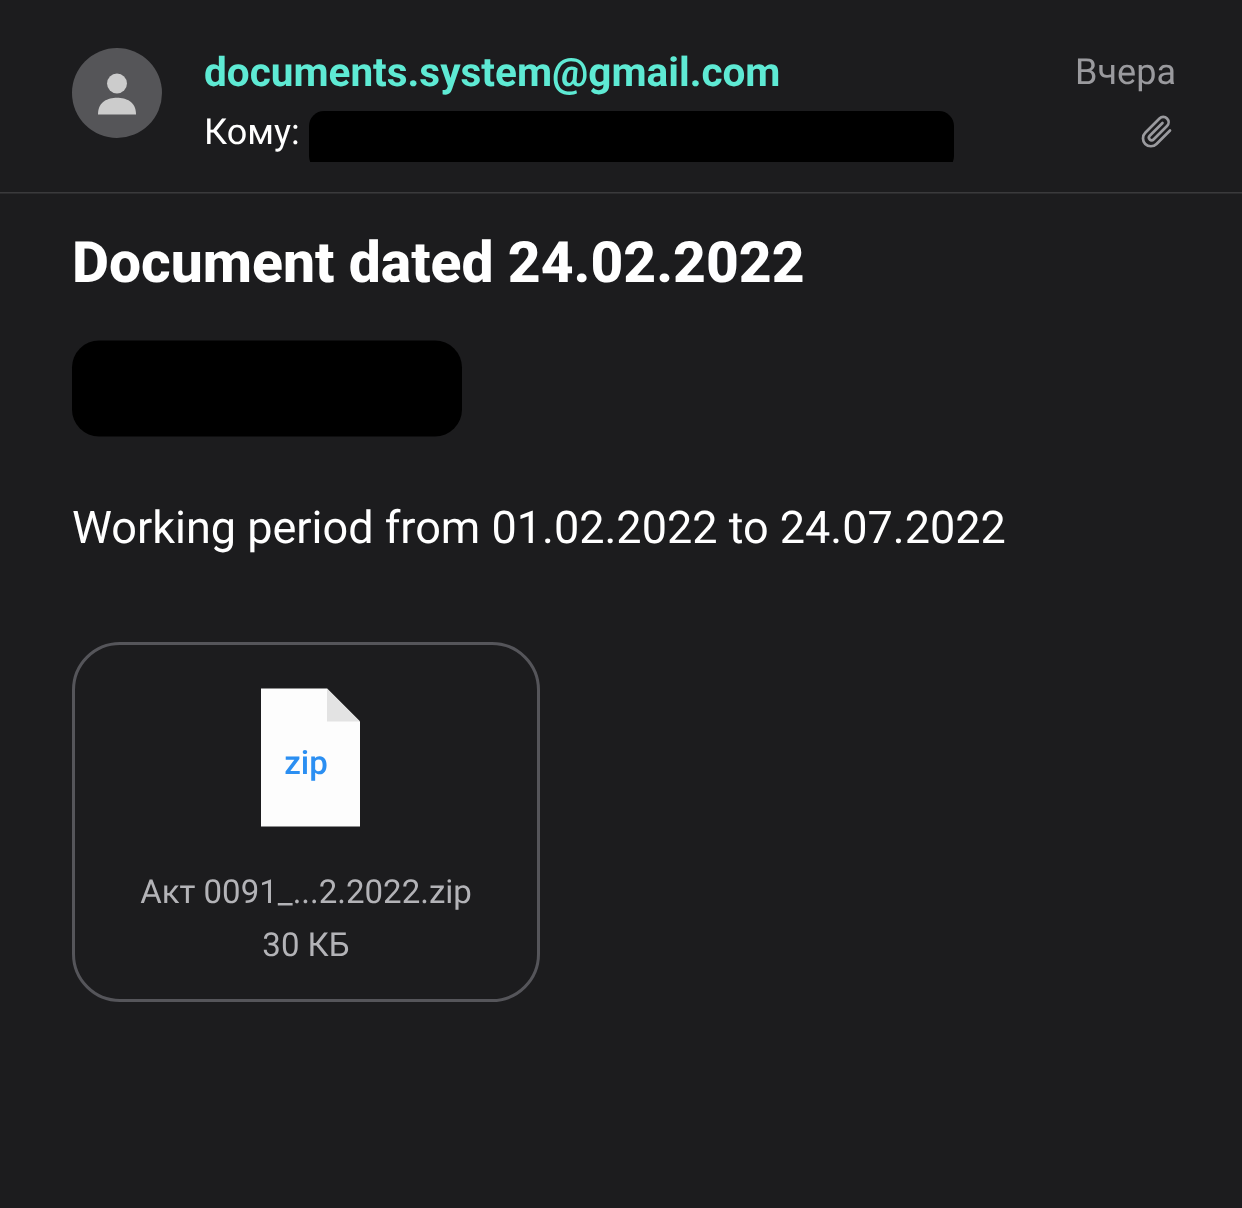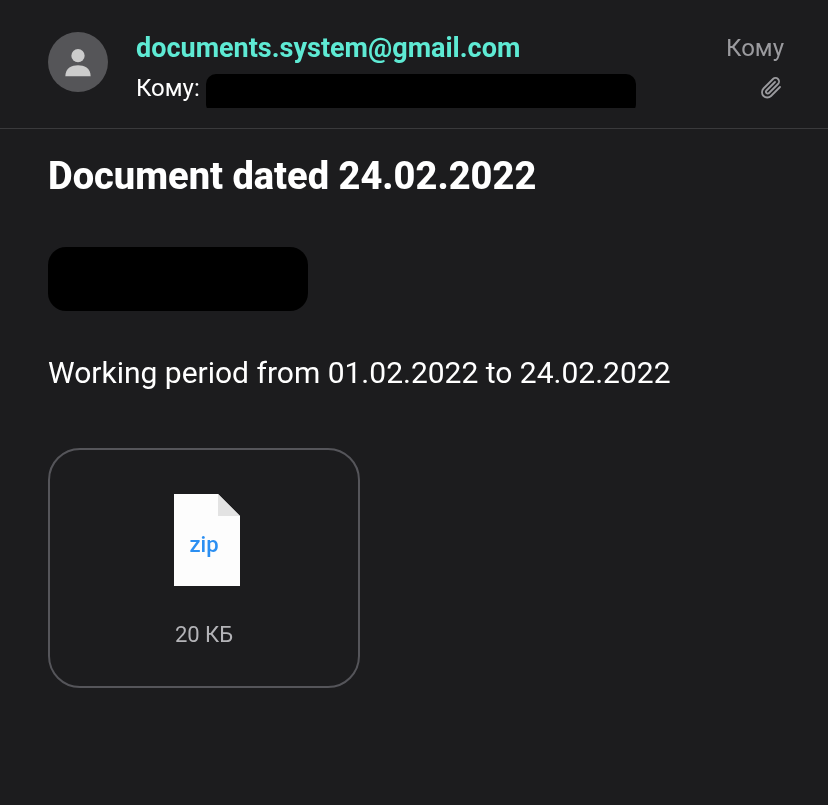--- a/index.html
+++ b/index.html
@@ -87,21 +87,21 @@
     stroke: #9a9a9e;
     fill: none;
   }
   .email-body {
     padding: 24px 48px 20px 48px;
   }
   .subject {
     font-size: 38px;
     font-weight: 800;
     line-height: 1.25;
-    margin-bottom: 46px;
+    margin-bottom: 26px;
   }
   .redacted-block {
     width: 260px;
     height: 64px;
     background: #000000;
     border-radius: 18px;
     margin-bottom: 42px;
   }
   .body-text {
     font-size: 30px;
@@ -166,37 +166,38 @@
     </svg>
   </div>
   <div class="sender-block">
     <div class="sender-email">documents.system@gmail.com</div>
     <div class="to-row">
       <span class="to-label">Кому:</span>
       <span class="redacted-recipient"></span>
     </div>
   </div>
   <div class="meta-col">
-    <span class="date-label">Кому</span>
+    <span class="date-label">Вчера</span>
     <svg class="paperclip" viewBox="0 0 24 24">
       <path d="M20 10 L11 19 C9 21 5.5 21 3.5 19 C1.5 17 1.5 13.5 3.5 11.5 L13 2 C14.4 0.6 16.6 0.6 18 2 C19.4 3.4 19.4 5.6 18 7 L9 16 C8.3 16.7 7.2 16.7 6.5 16 C5.8 15.3 5.8 14.2 6.5 13.5 L15 5" stroke-width="1.8" stroke-linecap="round" stroke-linejoin="round"></path>
     </svg>
   </div>
 </div>
 
 <div class="email-body">
   <h1 class="subject">Document dated 24.02.2022</h1>
 
   <div class="redacted-block"></div>
 
-  <div class="body-text">Working period from 01.02.2022 to 24.02.2022</div>
+  <div class="body-text">Working period from 01.02.2022 to 24.07.2022</div>
 
   <div class="attachment-card">
     <div class="file-icon">
       <svg viewBox="0 0 72 92">
         <path d="M6 0 L50 0 L72 22 L72 92 L6 92 Z" fill="#fdfdfd"></path>
         <path d="M50 0 L50 22 L72 22 Z" fill="#e3e3e3"></path>
       </svg>
       <div class="file-ext">zip</div>
     </div>
-    <div class="file-size">20 КБ</div>
+    <div class="file-name">Акт 0091_...2.2022.zip</div>
+    <div class="file-size">30 КБ</div>
   </div>
 </div>
 
 </body></html>

